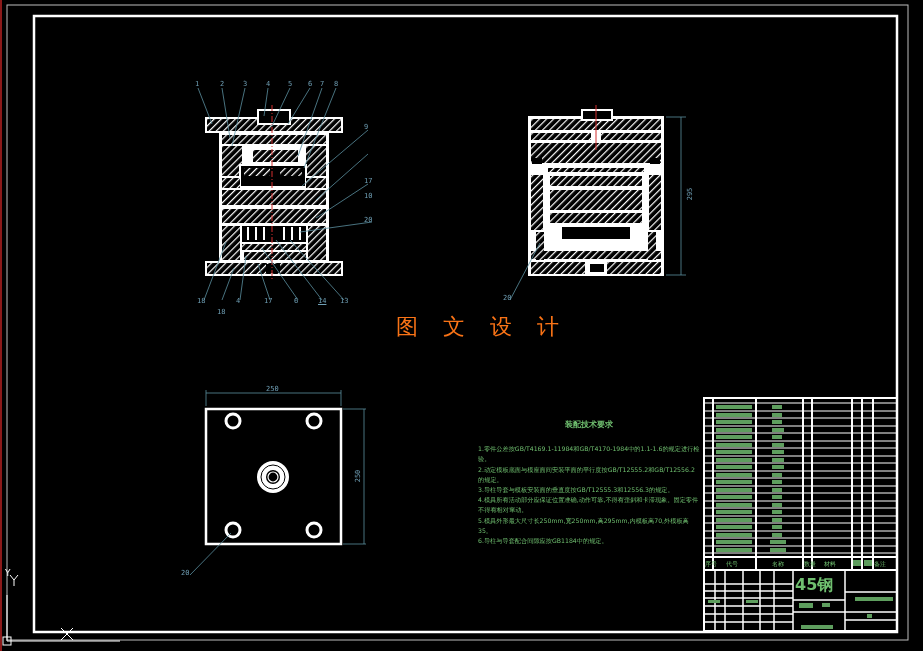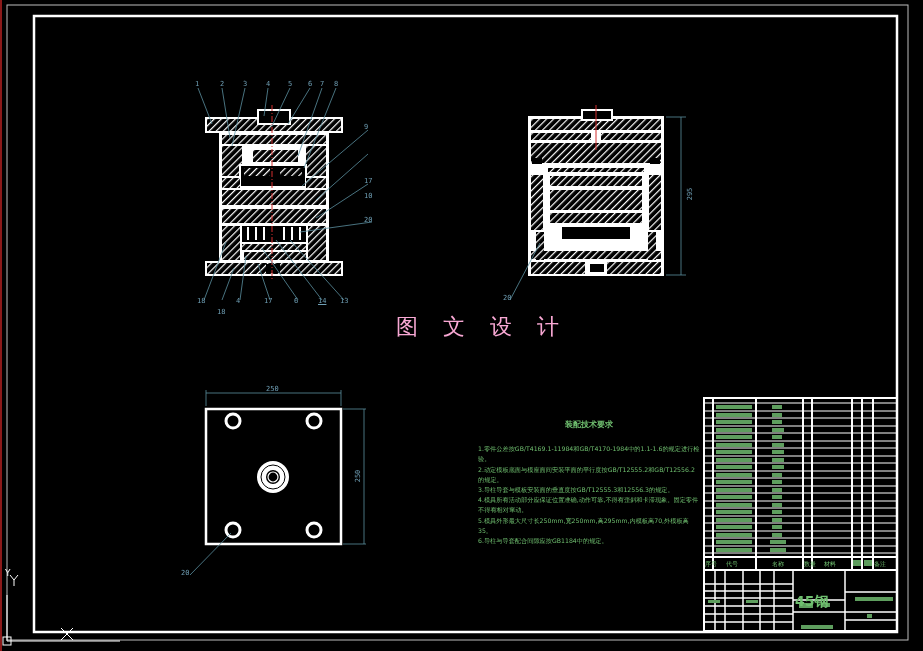--- a/index.html
+++ b/index.html
@@ -1,23 +1,23 @@
 <!DOCTYPE html>
 <html><head>
 <meta charset="utf-8">
 <style>
   html,body{margin:0;padding:0;background:#000;}
   body{width:923px;height:651px;position:relative;overflow:hidden;font-family:"DejaVu Sans",sans-serif;}
   .abs{position:absolute;}
   svg{position:absolute;left:0;top:0;}
-  .title-text{position:absolute;left:396px;top:312px;color:#f9a8d4;font-size:22px;letter-spacing:9px;font-family:"DejaVu Sans",sans-serif;}
+  .title-text{position:absolute;left:396px;top:312px;color:#f97316;font-size:22px;letter-spacing:9px;font-family:"DejaVu Sans",sans-serif;}
   .notes{position:absolute;left:478px;top:420px;width:222px;color:#6fbf6f;font-size:6.2px;line-height:10.2px;font-family:"DejaVu Sans",sans-serif;}
   .notes .nt{text-align:center;font-size:8px;font-weight:bold;margin-bottom:14px;}
   .lbl{position:absolute;color:#6f9fb5;font-size:7px;font-family:"DejaVu Sans Mono",monospace;}
-  .material{position:absolute;left:795px;top:593px;color:#6fbf6f;font-size:14px;font-weight:bold;}
+  .material{position:absolute;left:795px;top:575px;color:#6fbf6f;font-size:16px;font-weight:bold;}
 </style>
 </head>
 <body>
 
 <svg width="923" height="651" viewBox="0 0 923 651">
   <defs>
     <pattern id="hatch" patternUnits="userSpaceOnUse" width="5" height="5" patternTransform="rotate(45)">
       <rect width="5" height="5" fill="#000"></rect>
       <line x1="0" y1="0" x2="0" y2="5" stroke="#fff" stroke-width="2.4"></line>
     </pattern>

